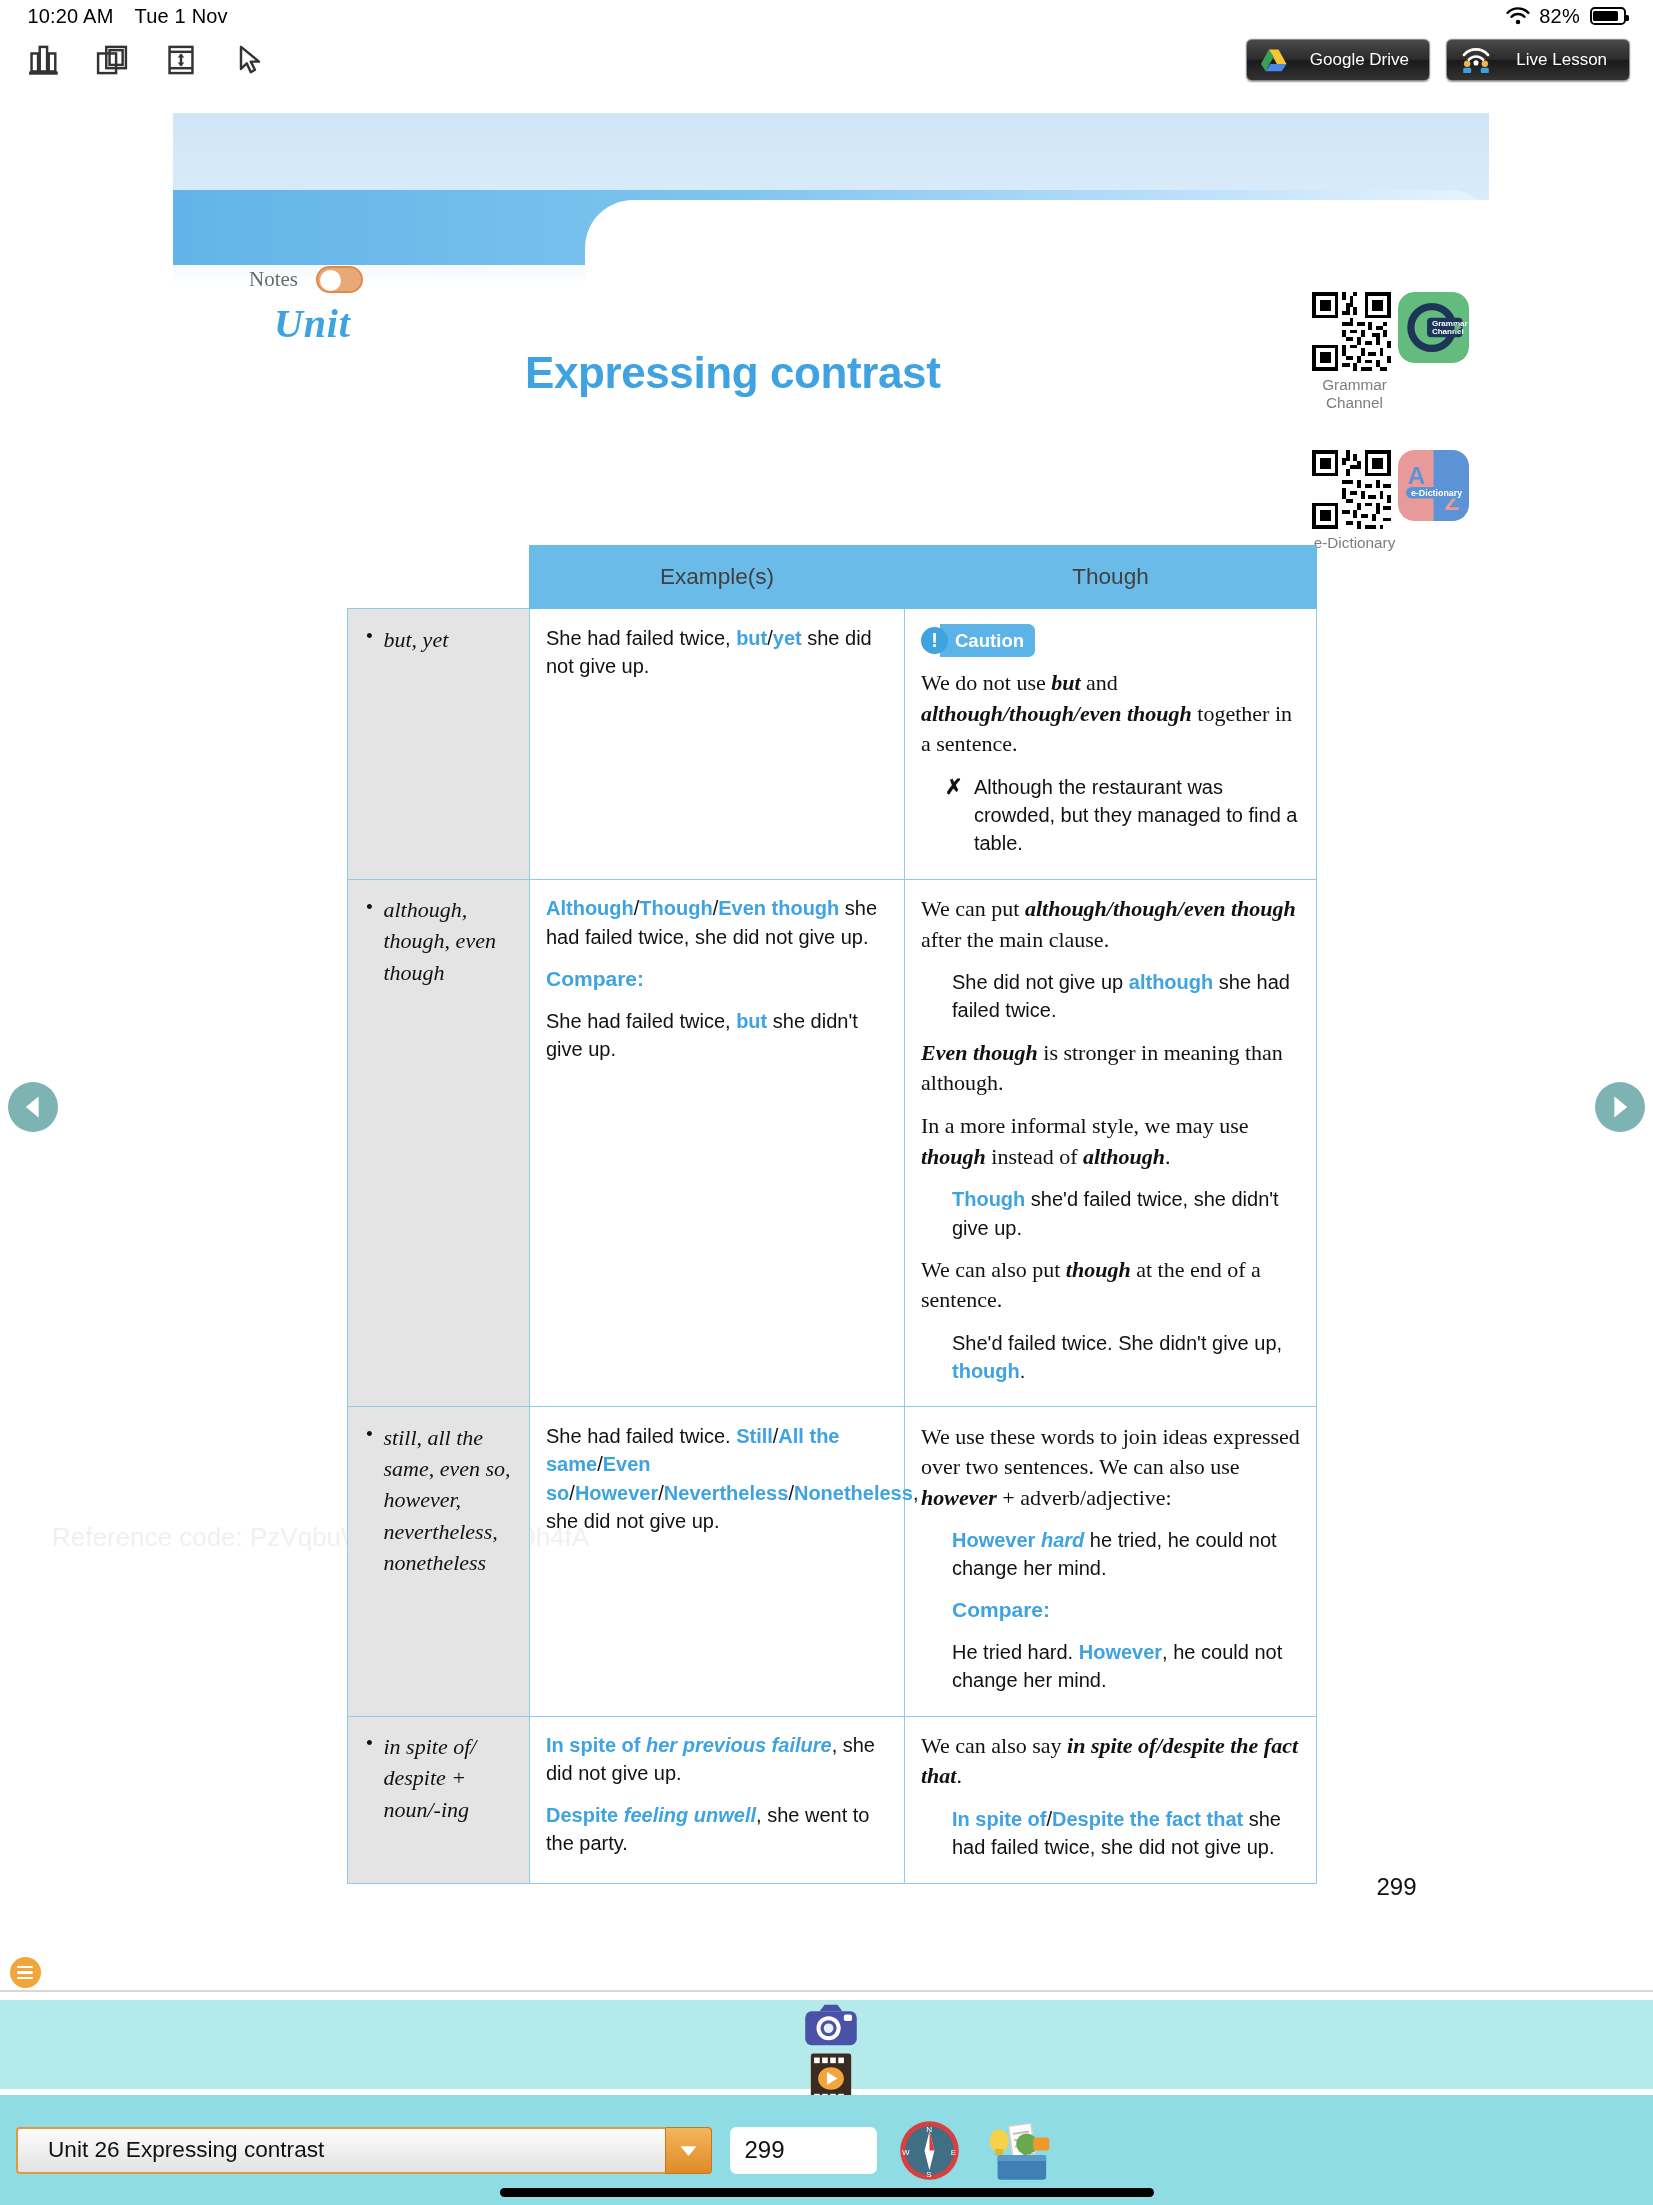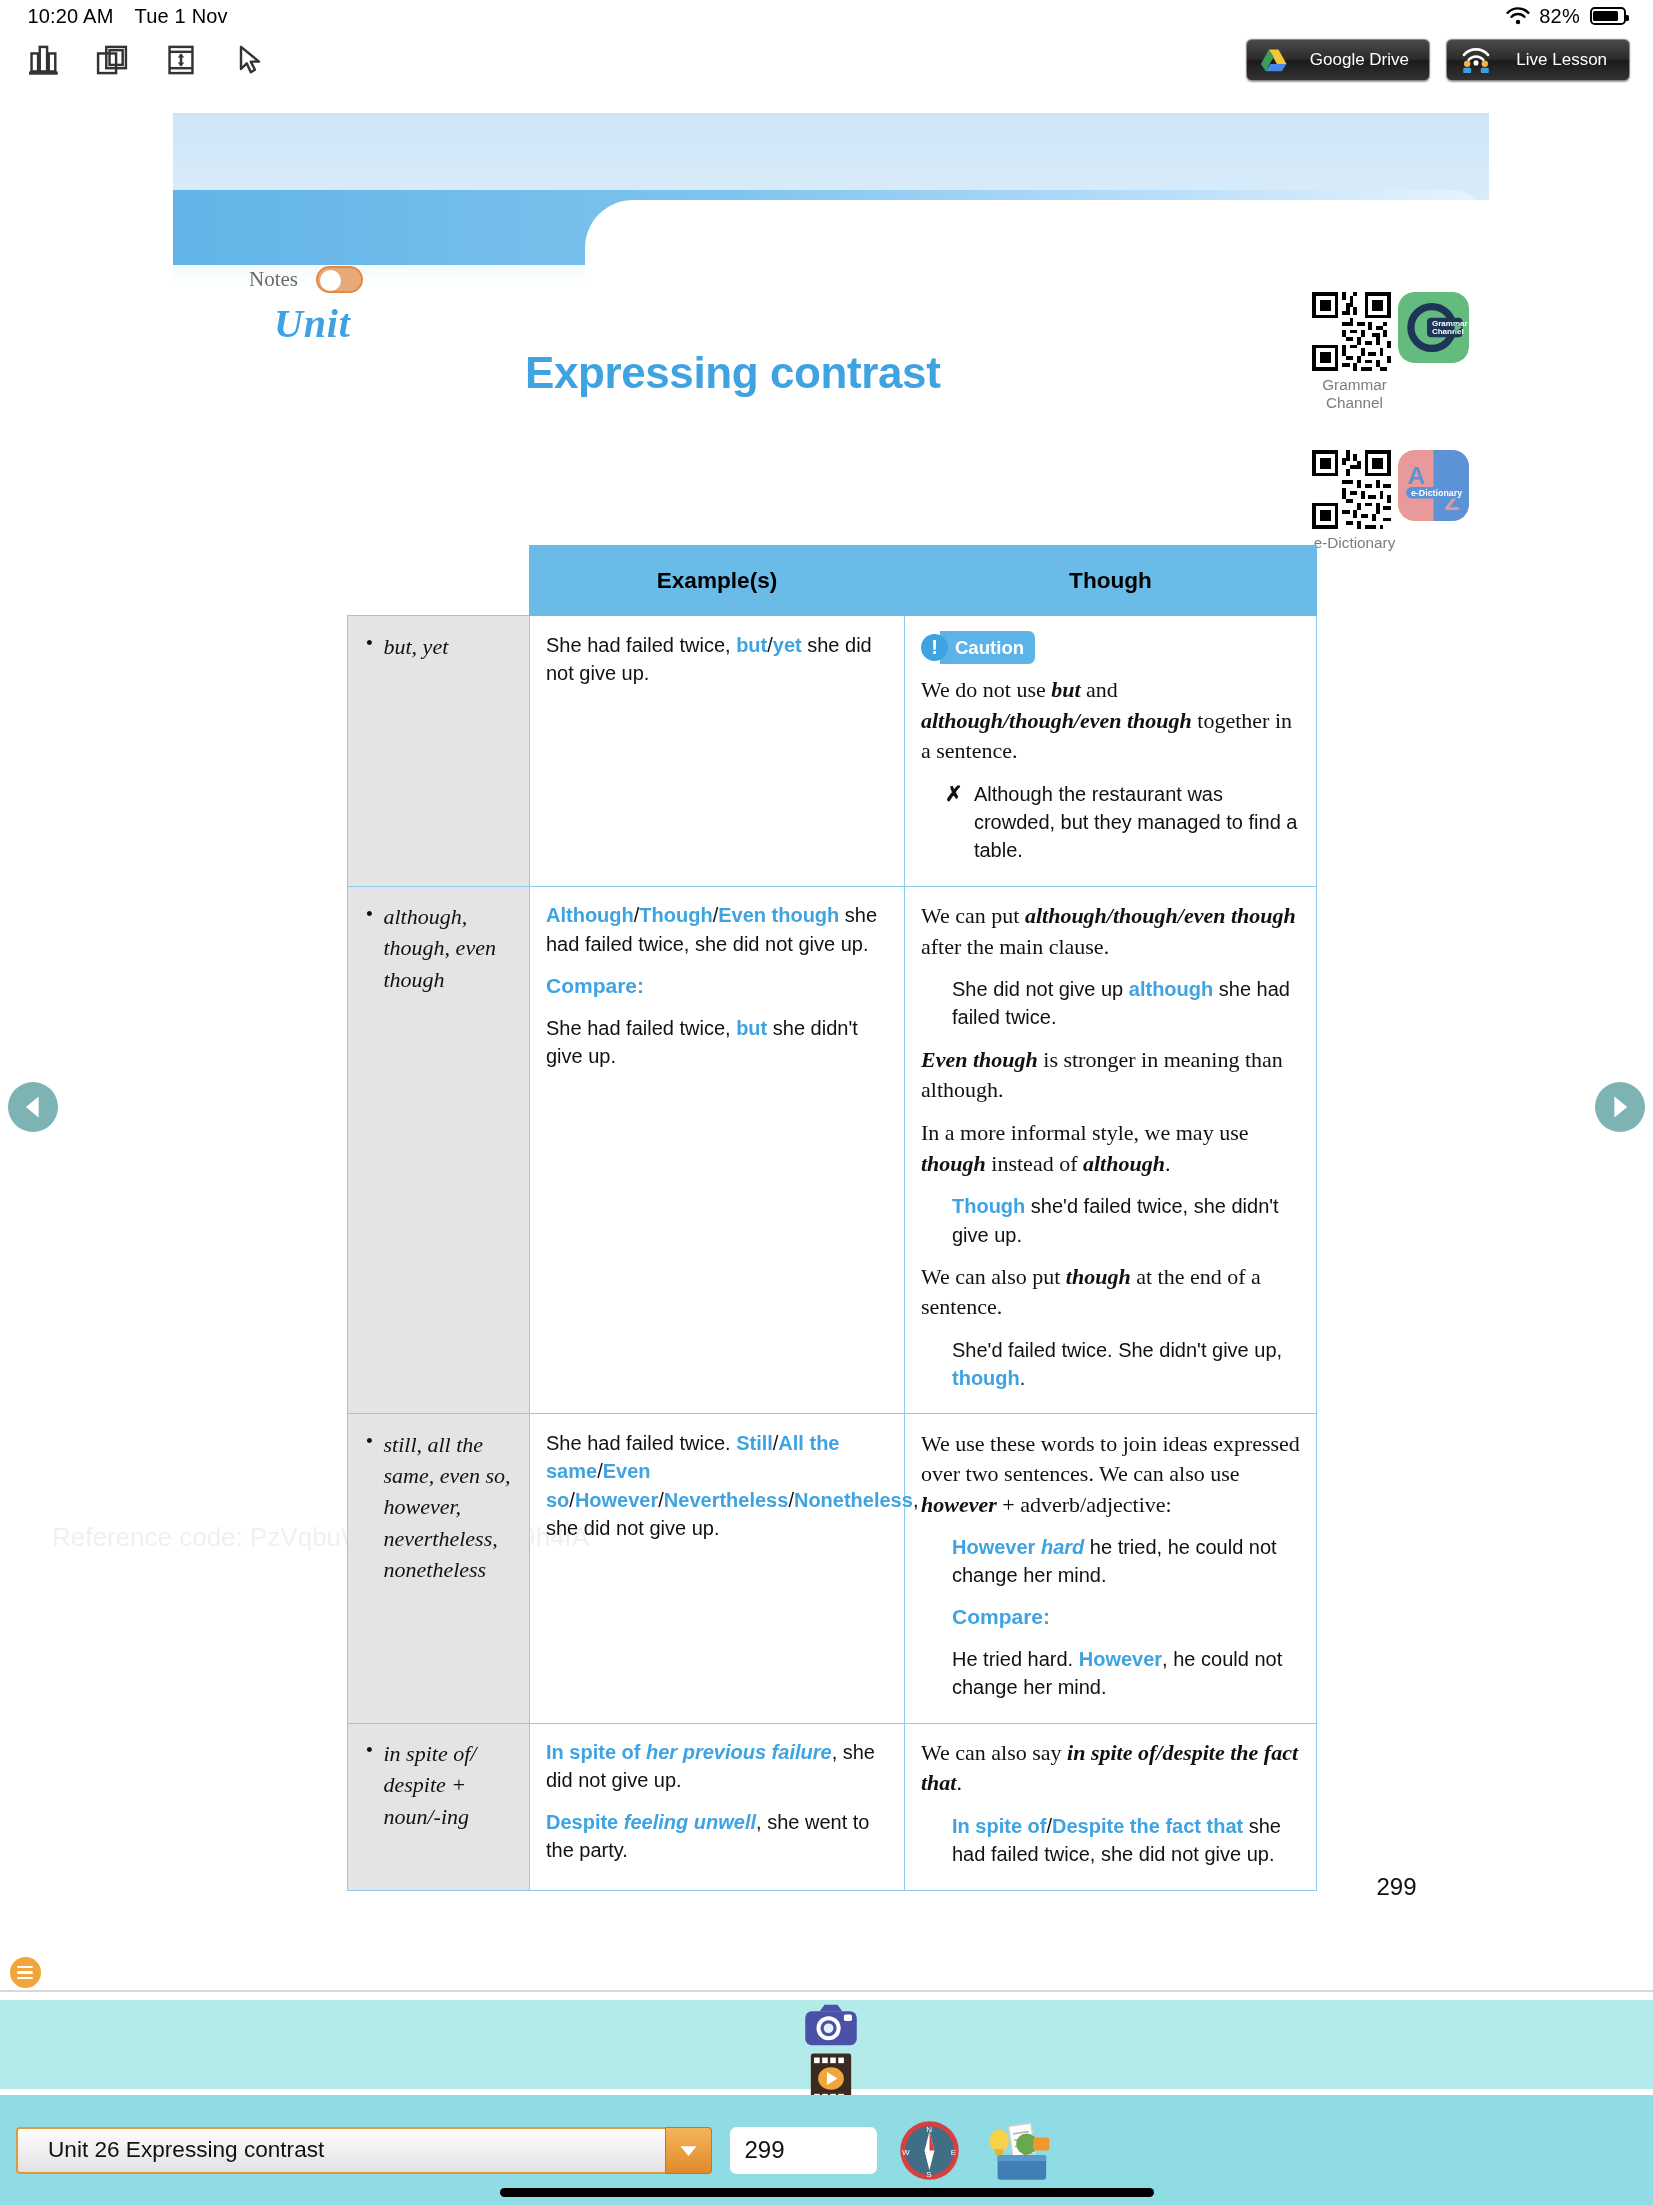--- a/index.html
+++ b/index.html
@@ -112,22 +112,22 @@
 
   
   .gtable {
     position:absolute; left:339px; top:432px; width:969px;
     border-collapse:collapse; table-layout:fixed;
   }
   .gtable col.c1 { width:182px; }
   .gtable col.c2 { width:375px; }
   .gtable col.c3 { width:412px; }
   .gtable th {
-    background:#6bbbe8; color:#000000; font-weight:bold; font-size:22.6px;
-    height:70px; text-align:center; border:0.8px solid #6bbbe8;
+    background:#6bbbe8; color:#404040; font-weight:normal; font-size:22.6px;
+    height:63px; text-align:center; border:0.8px solid #6bbbe8;
     font-family:"Liberation Sans", sans-serif;
   }
   .gtable th.blank { background:#fff; border:none; }
   .gtable th.sep { border-left:1.6px solid #ffffff; }
   .gtable td {
     border:1.6px solid #8ecbee; vertical-align:top; padding:14.5px 16px 21px 16px;
   }
   .gtable td.cat {
     background:#e4e4e4; font-family:"Liberation Serif", serif; font-style:italic;
     font-size:22px; line-height:1.42; color:#111; padding-left:14.5px;

